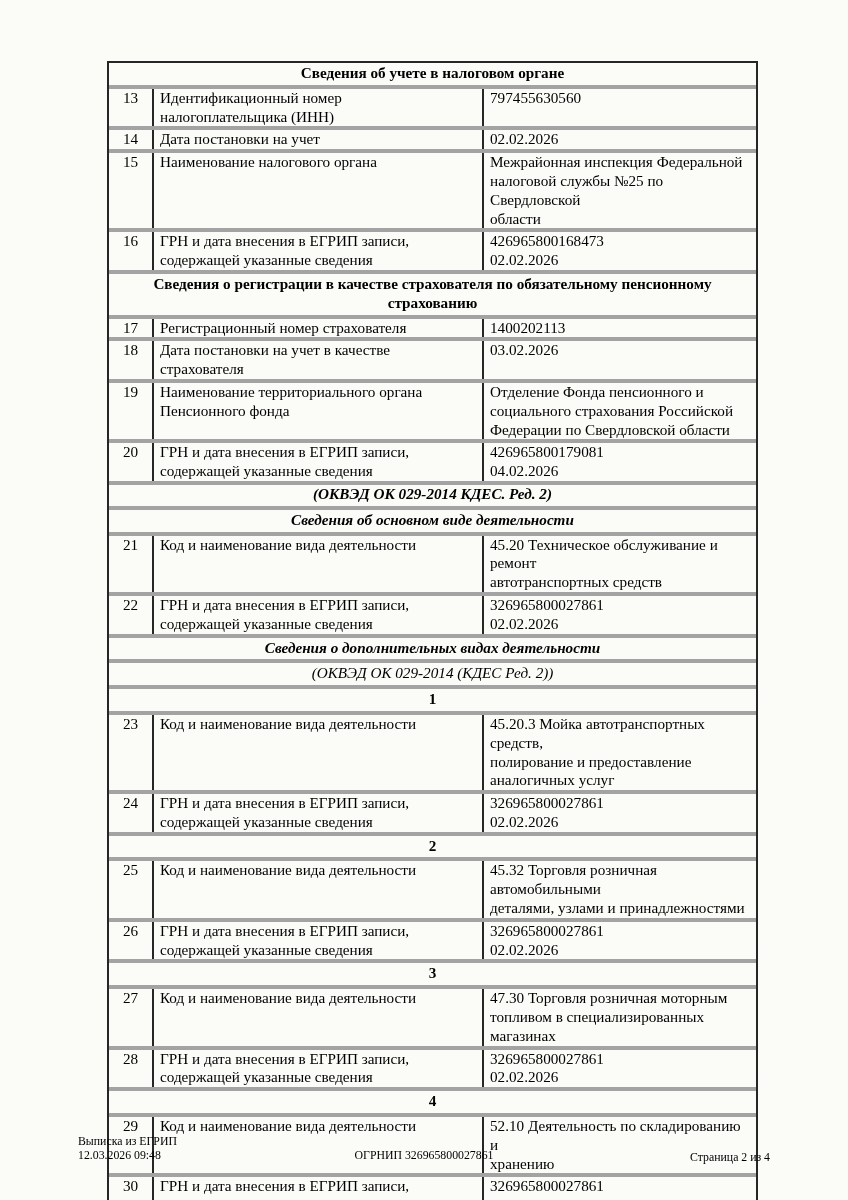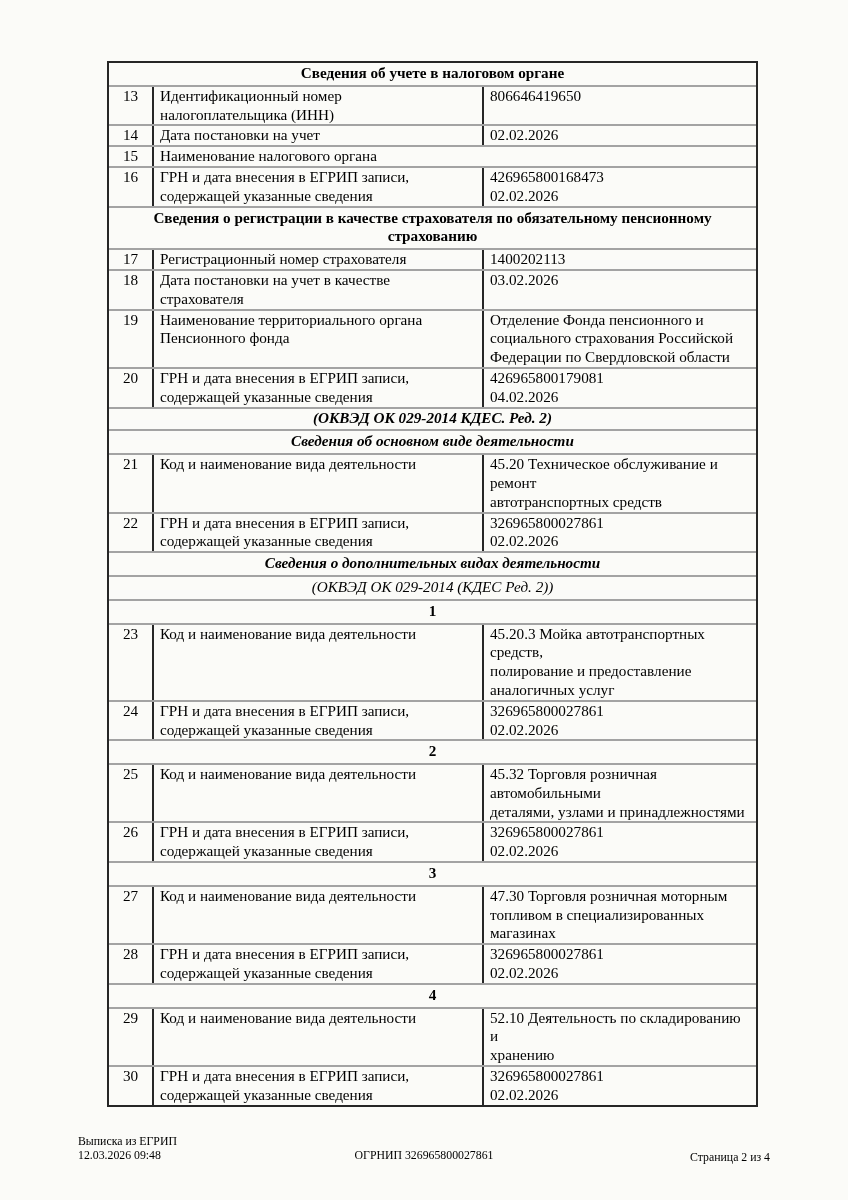--- a/index.html
+++ b/index.html
@@ -12,21 +12,21 @@
     overflow: hidden;
   }
   .page { position: absolute; left: 0; top: 0; width: 848px; height: 1200px; }
 
   .doc-table {
     position: absolute; left: 82px; top: 61px; width: 651px;
     border: 2px solid #262626;
     box-sizing: border-box;
     font-size: 15.2px; line-height: 18.8px; margin-left: 25px;
   }
-  .tr { display: flex; border-top: 2px solid #a3a3a3; }
+  .tr { display: flex; border-top: 4px solid #a3a3a3; }
   .tr:first-child { border-top: none; }
 
   
   .cn { flex: 0 0 43px; text-align: center; }
   .cl { flex: 0 0 330px; box-sizing: border-box; border-left: 2px solid #262626;
         padding: 0 4px 0 6px; white-space: pre-line; }
   .cv { flex: 1; box-sizing: border-box; border-left: 2px solid #262626;
         padding: 0 4px 0 6px; white-space: pre-line; }
 
   
@@ -54,32 +54,35 @@
   <div class="doc-table">
 
     <div class="tr th">
       <div class="cf">Сведения об учете в налоговом органе</div>
     </div>
 
     <div class="tr">
       <div class="cn">13</div>
       <div class="cl">Идентификационный номер
 налогоплательщика (ИНН)</div>
-      <div class="cv">806646419650</div>
+      <div class="cv">797455630560</div>
     </div>
 
     <div class="tr">
       <div class="cn">14</div>
       <div class="cl">Дата постановки на учет</div>
       <div class="cv">02.02.2026</div>
     </div>
 
     <div class="tr">
       <div class="cn">15</div>
       <div class="cl">Наименование налогового органа</div>
+      <div class="cv">Межрайонная инспекция Федеральной
+налоговой службы №25 по Свердловской
+области</div>
     </div>
 
     <div class="tr">
       <div class="cn">16</div>
       <div class="cl">ГРН и дата внесения в ЕГРИП записи,
 содержащей указанные сведения</div>
       <div class="cv">426965800168473
 02.02.2026</div>
     </div>
 

